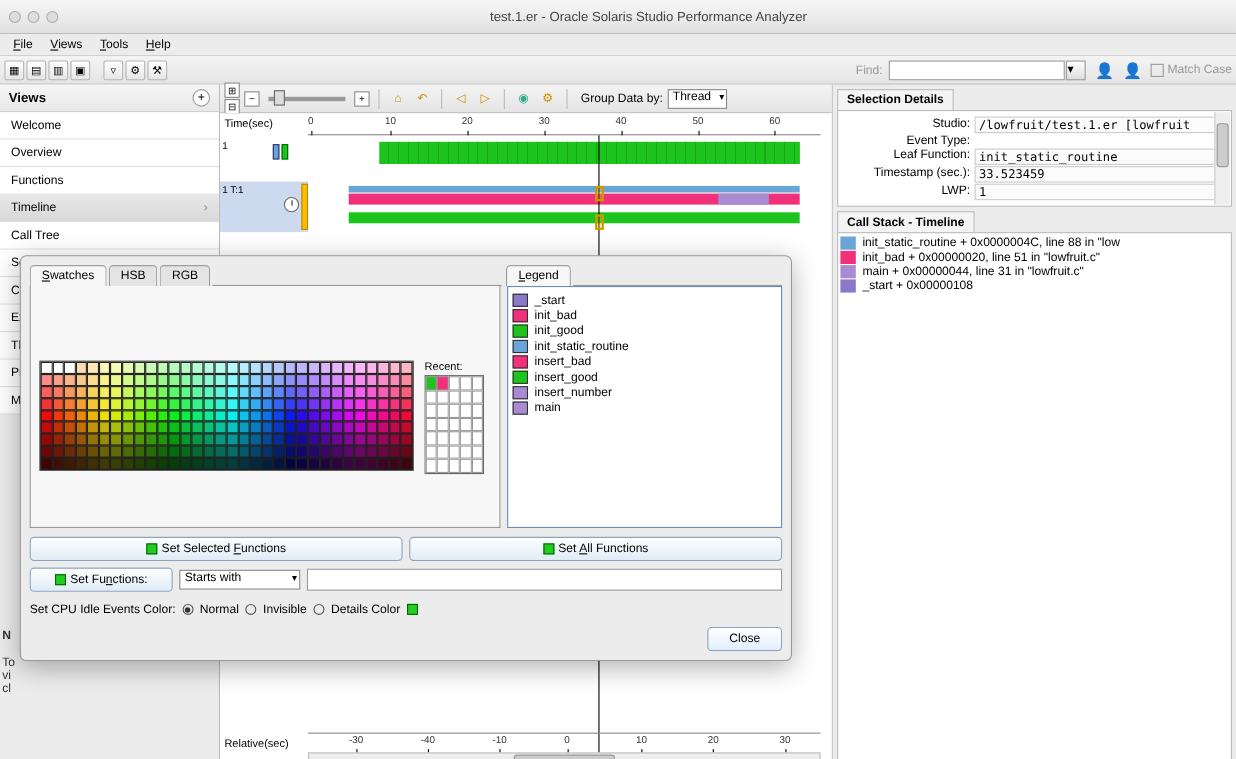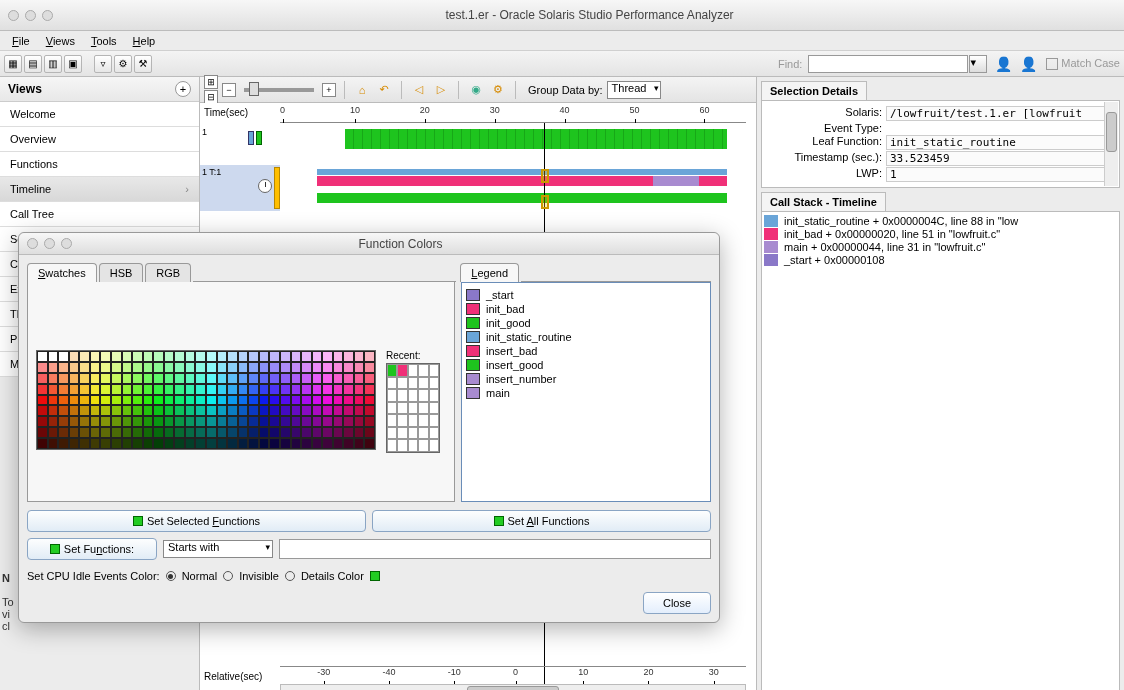--- a/index.html
+++ b/index.html
@@ -234,21 +234,21 @@
       <div class="hscroll">
           <div class="sthumb"></div>
         </div>
     </div>
   </div>
 
   <div class="right">
     <div><span class="panel-tab">Selection Details</span></div>
     <div class="details">
       <div class="drow">
-          <div class="dlabel">Solaris:</div>
+          <div class="dlabel">Studio:</div>
           <div class="dval">/lowfruit/test.1.er [lowfruit</div>
         </div>
       <div class="drow">
           <div class="dlabel">Event Type:</div>
         </div>
       <div class="drow">
           <div class="dlabel">Leaf Function:</div>
           <div class="dval">init_static_routine</div>
         </div>
       <div class="drow">
@@ -286,28 +286,20 @@
 </div>
 
 <div style="position:absolute;left:2px;top:572px;font-size:11px;color:#333;">
   <div style="font-weight:bold">N</div>
   <div style="margin-top:12px">To</div>
   <div>vi</div>
   <div>cl</div>
 </div>
 
 <div class="dialog">
-  <div class="dlg-title">
-    <div class="traffic">
-      <div class="tdot"></div>
-      <div class="tdot"></div>
-      <div class="tdot"></div>
-    </div>
-    <div class="dlg-title-text">Function Colors</div>
-  </div>
   <div class="dlg-body">
     <div class="bigtabrow">
       <div class="tab active"><u>S</u><span>watches</span></div>
       <div class="tab">HSB</div>
       <div class="tab">RGB</div>
       <div class="tabgap"></div>
       <div class="tab active" style="margin-left:4px"><u>L</u>egend</div>
       <div style="width:190px;border-bottom:1px solid #999;"></div>
     </div>
     <div style="display:flex;gap:6px;">

